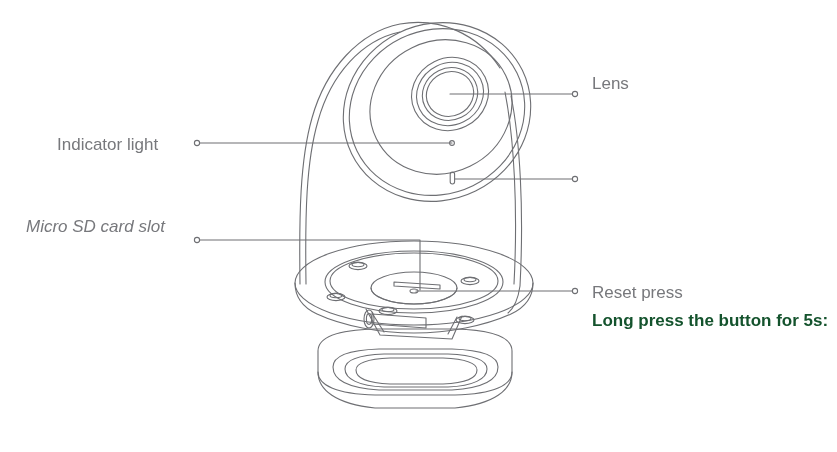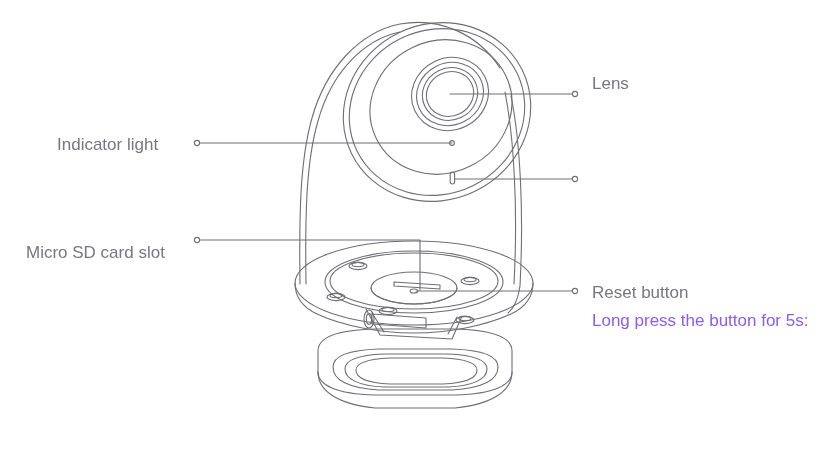--- a/index.html
+++ b/index.html
@@ -45,24 +45,25 @@
     white-space: nowrap;
     pointer-events: auto;
   }
   .callout-label.right {
     text-align: left;
   }
   .callout-label.left {
     text-align: right;
   }
   .callout-desc {
-    color: #8b5cf6;
+    color: #14532d;
     font-size: 17px;
     line-height: 26px;
     white-space: nowrap;
+    font-weight: bold;
   }
 </style>
 </head>
 <body>
 
 <div id="stage">
 
   <svg class="diagram" viewBox="0 0 837 452">
     <g fill="none" stroke="#6e6f73" stroke-width="1.1" stroke-linecap="round" stroke-linejoin="round">
 
@@ -216,26 +217,26 @@
             <circle cx="575" cy="291" r="2.6" fill="#ffffff" stroke="#6e6f73" stroke-width="1.1"></circle>
           </g>
         </g>
     </g>
   </svg>
 
   <div class="labels-layer">
       <div class="callout-label left" style="top: 132px; left: 57px;">
         <div>Indicator light</div>
       </div>
-      <div class="callout-label left" style="top: 240px; left: 26px;">
+      <div class="callout-label left" style="top: 214px; left: 26px; font-style: italic;">
         <div>Micro SD card slot</div>
       </div>
       <div class="callout-label right" style="top: 71px; left: 592px;">
         <div>Lens</div>
       </div>
       <div class="callout-label right" style="top: 280px; left: 592px;">
-        <div>Reset button</div>
+        <div>Reset press</div>
       </div>
       <div class="callout-label right" style="left: 592px; top: 308px;">
         <div class="callout-desc">Long press the button for 5s:</div>
       </div>
     </div>
 </div>
 
 </body></html>

